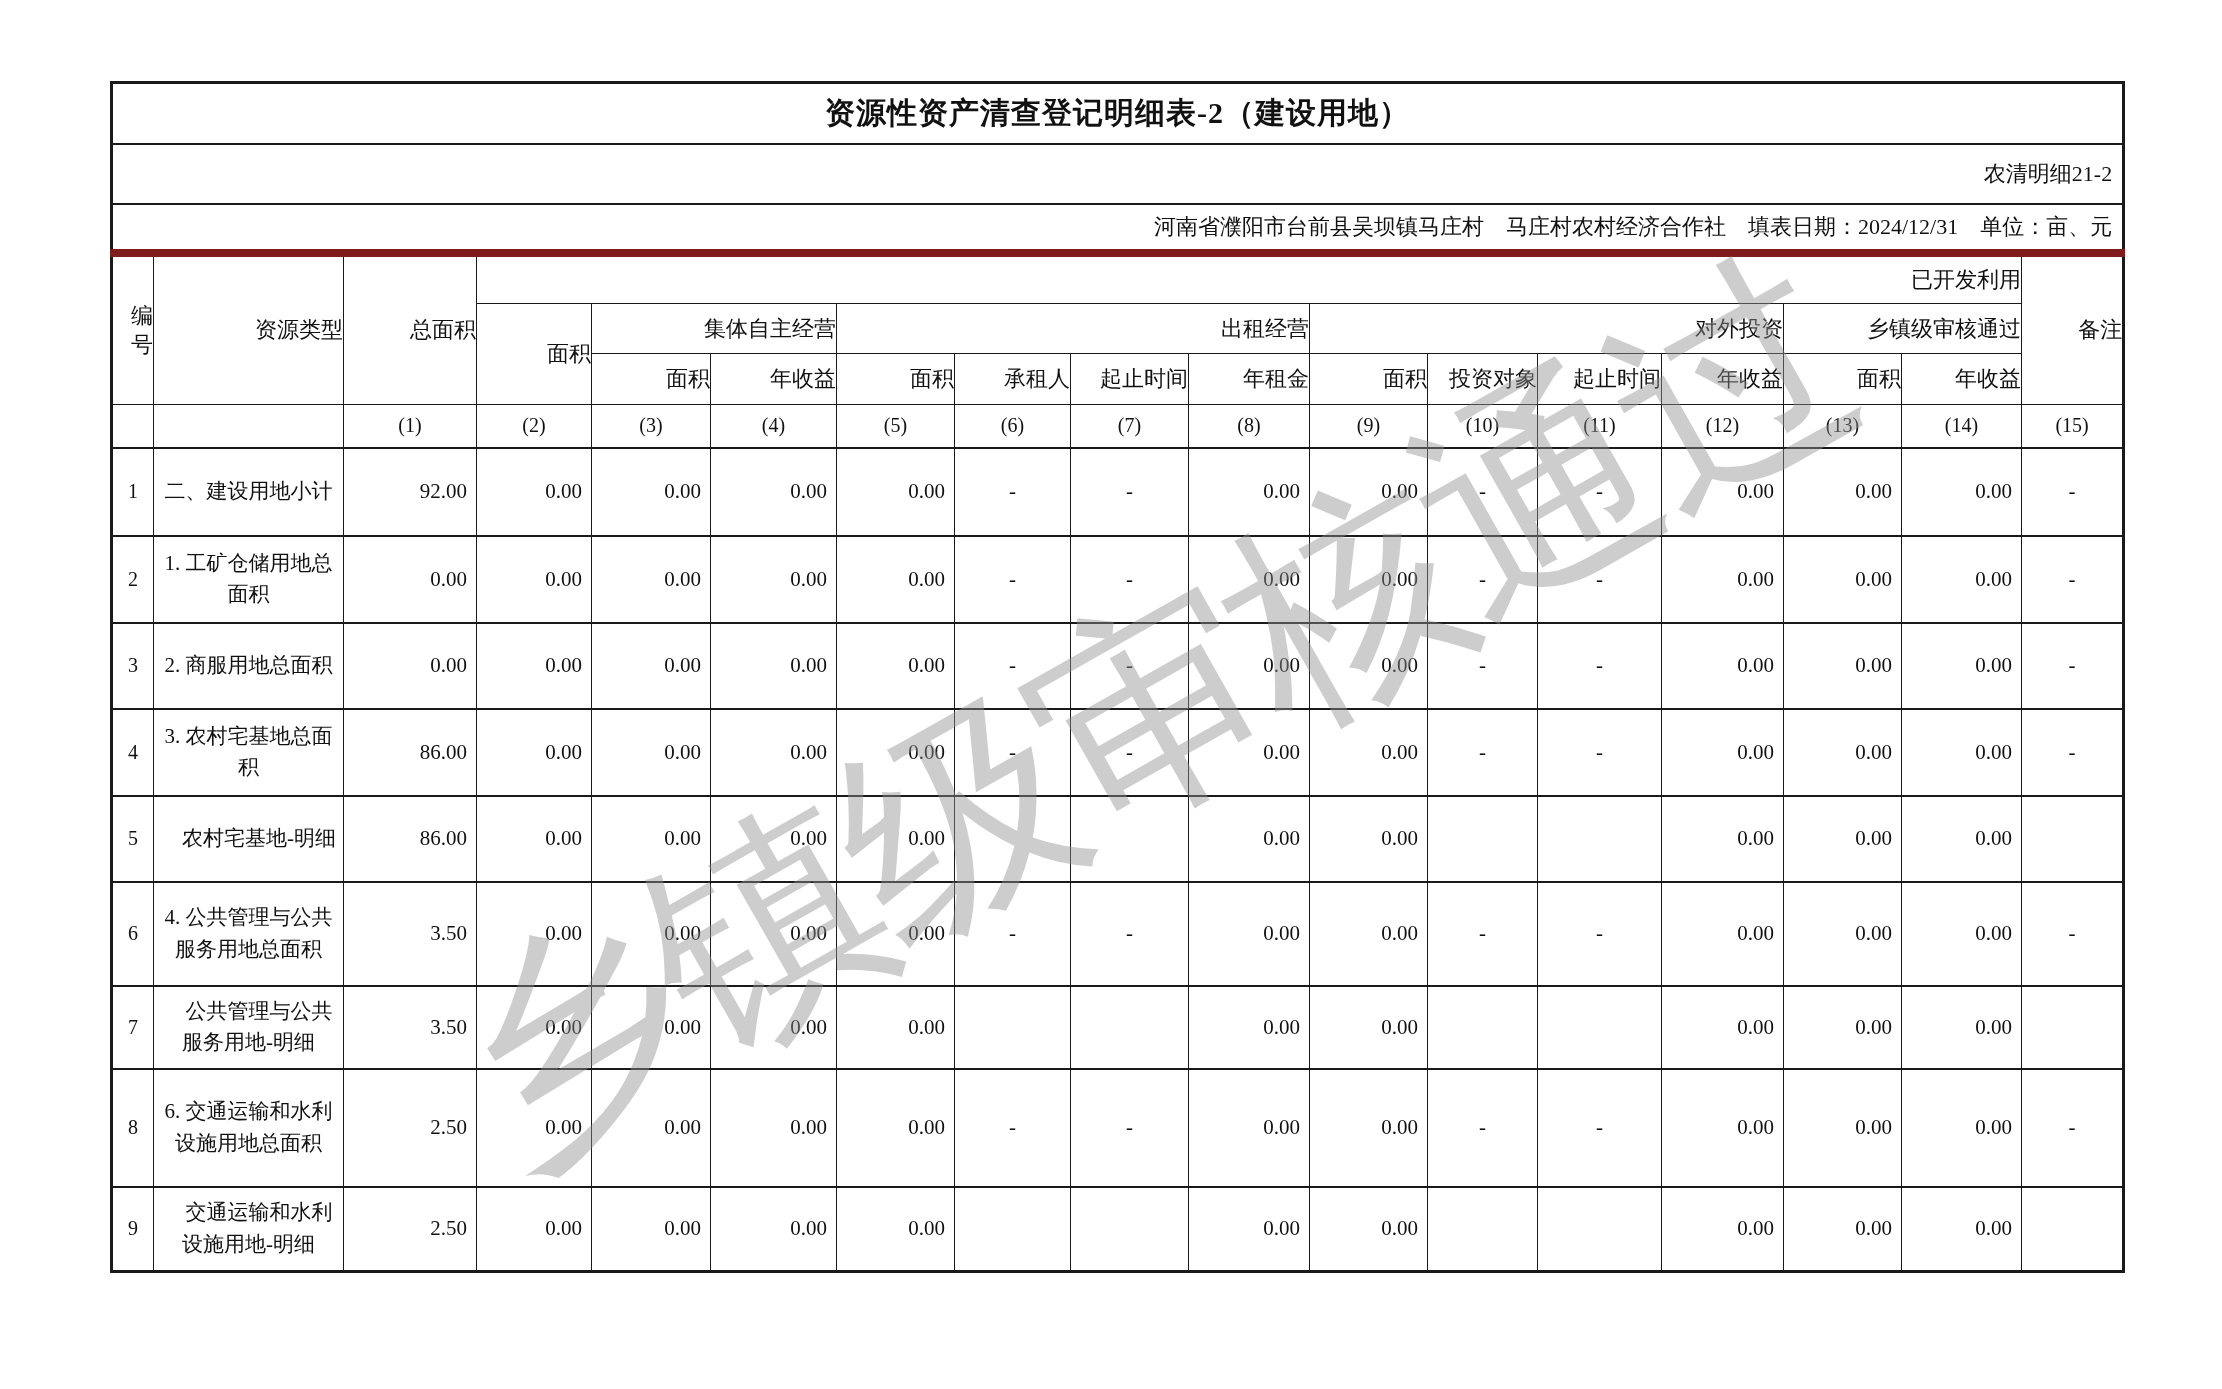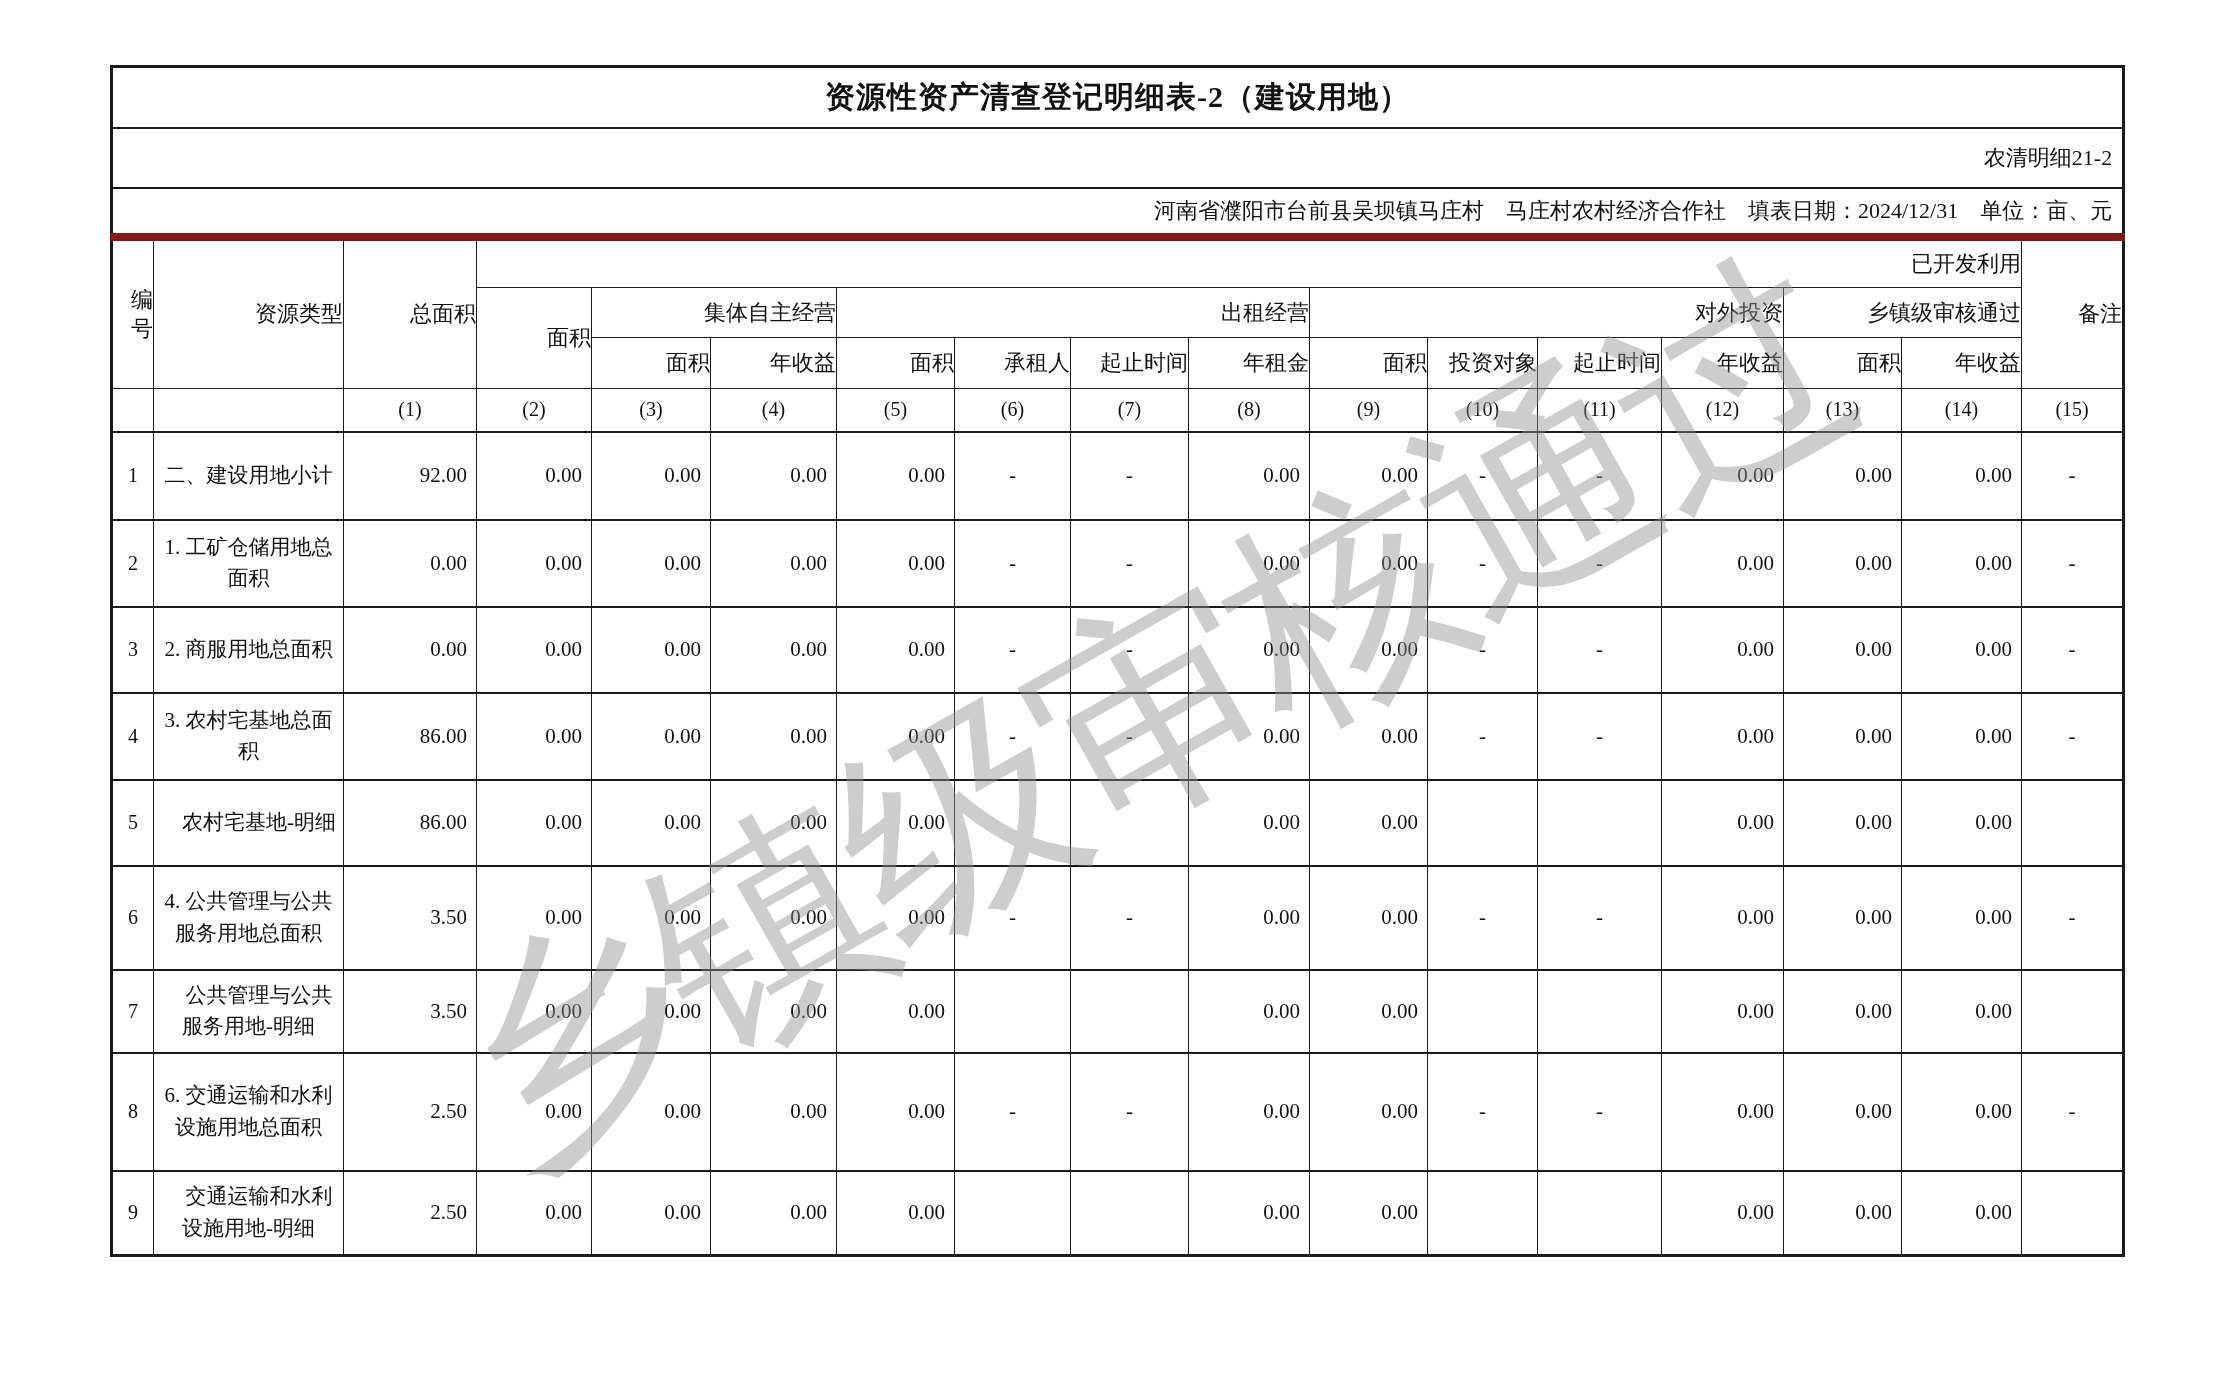--- a/index.html
+++ b/index.html
@@ -6,21 +6,21 @@
   body{
     width:2222px;height:1389px;
     background:#ffffff;
     font-family:"Liberation Serif","DejaVu Serif",serif;
     color:#111;
     overflow:hidden;
   }
   .page{position:relative;width:2222px;height:1389px;background:#fff;}
 
   table.form-table{
-    position:absolute;left:110px;top:65px;
+    position:absolute;left:110px;top:81px;
     width:2012px;
     border-collapse:collapse;
     table-layout:fixed;
     border:3px solid #1a1a1a;
     background:transparent;
   }
   .form-table td{
     border:1px solid #1a1a1a;
     vertical-align:middle;
     font-size:21px;

